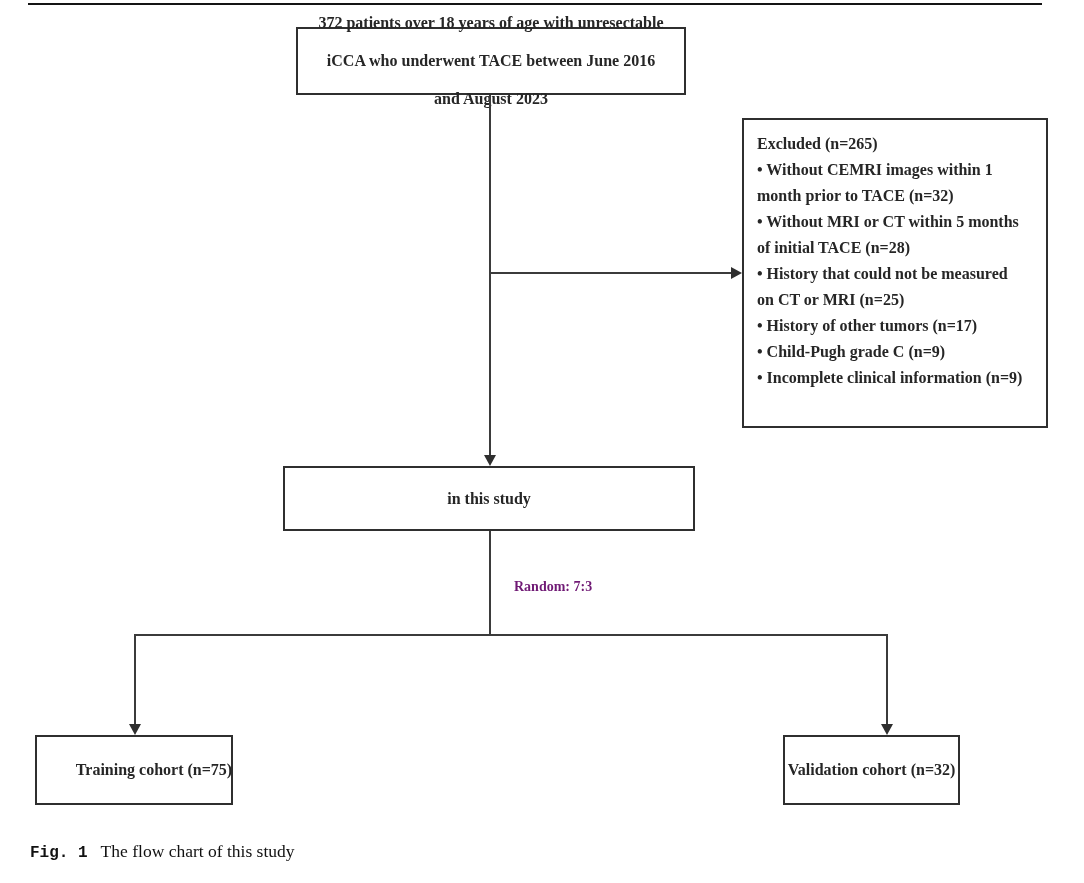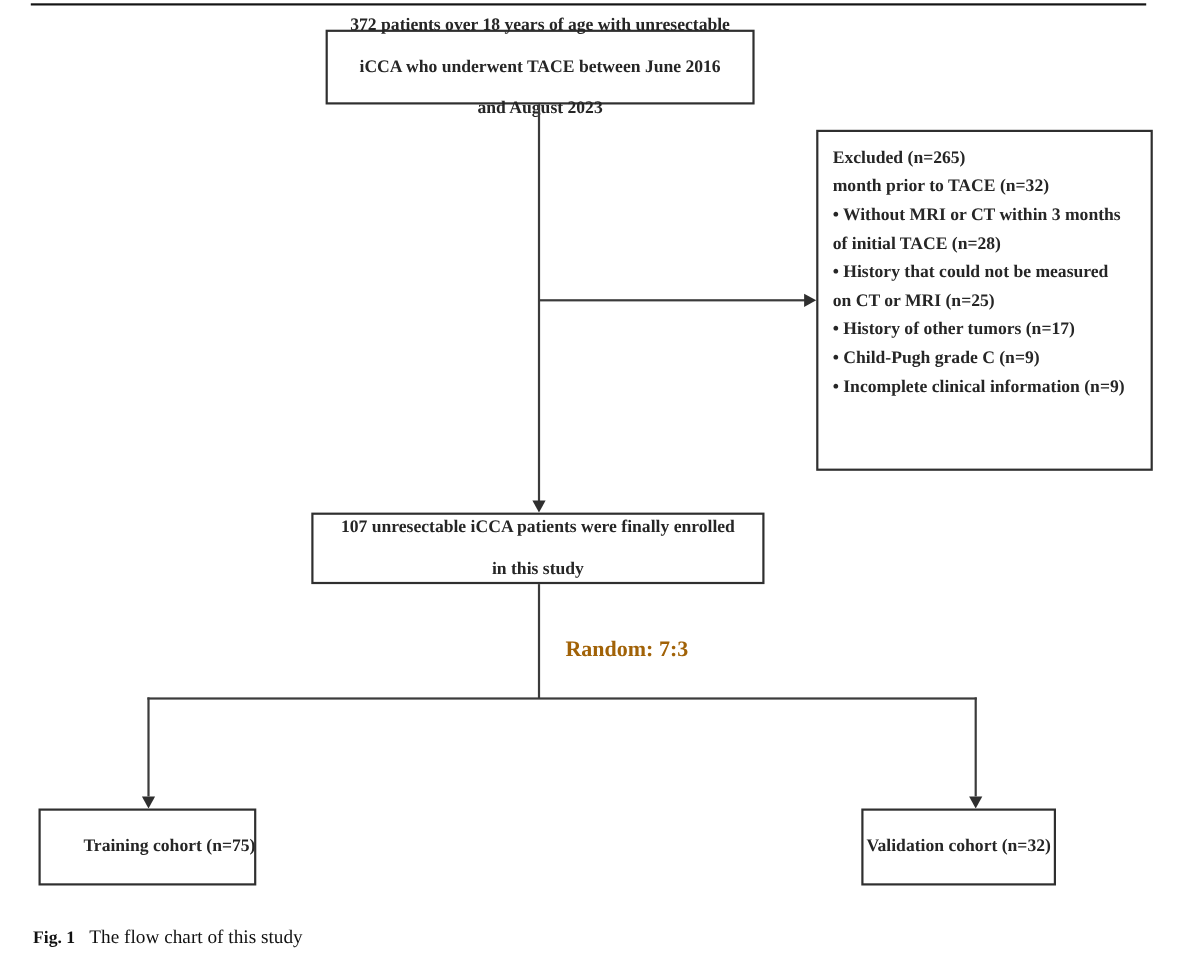--- a/index.html
+++ b/index.html
@@ -53,31 +53,31 @@
   .arrow-right {
     position: absolute;
     width: 0; height: 0;
     border-top: 6px solid transparent;
     border-bottom: 6px solid transparent;
     border-left: 11px solid #2f2f2f;
   }
   .split-label {
     position: absolute;
     font-weight: bold;
-    font-size: 20px;
-    color: #a16207;
+    font-size: 14px;
+    color: #701a75;
     white-space: nowrap;
   }
   .caption {
     position: absolute;
     white-space: nowrap;
     color: #111111;
   }
   .caption .tag {
-    font-family: Liberation Serif, serif;
+    font-family: Liberation Mono, monospace;
     font-weight: bold;
     font-size: 16px;
     margin-top: 36px;
   }
   .caption .txt {
     font-family: Liberation Serif, serif;
     font-size: 17.5px;
     margin-left: 13px;
   }
 </style>
@@ -95,32 +95,32 @@
   </div>
 
   <div class="vline" style="left:489px; top:95px; height:361px;"></div>
   <div class="arrow-down" style="left:484px; top:455px;"></div>
 
   <div class="hline" style="left:490px; top:272px; width:242px;"></div>
   <div class="arrow-right" style="left:731px; top:267px;"></div>
 
   <div class="box excluded" style="left:742px; top:118px; width:306px; height:310px;">
     <div class="bline">Excluded (n=265)</div>
+    <div class="bline">• Without CEMRI images within 1</div>
     <div class="bline">month prior to TACE (n=32)</div>
-    <div class="bline">• Without MRI or CT within 3 months</div>
+    <div class="bline">• Without MRI or CT within 5 months</div>
     <div class="bline">of initial TACE (n=28)</div>
     <div class="bline">• History that could not be measured</div>
     <div class="bline">on CT or MRI (n=25)</div>
     <div class="bline">• History of other tumors (n=17)</div>
     <div class="bline">• Child-Pugh grade C (n=9)</div>
     <div class="bline">• Incomplete clinical information (n=9)</div>
   </div>
 
   <div class="box center" style="left:283px; top:466px; width:412px; height:65px;">
-    <div class="bline">107 unresectable iCCA patients were finally enrolled</div>
     <div class="bline">in this study</div>
   </div>
 
   <div class="vline" style="left:489px; top:531px; height:104px;"></div>
 
   <div class="split-label" style="left:514px; top:579px;">Random: 7:3</div>
 
   <div class="hline" style="left:134px; top:634px; width:754px;"></div>
 
   <div class="vline" style="left:134px; top:634px; height:90px;"></div>

